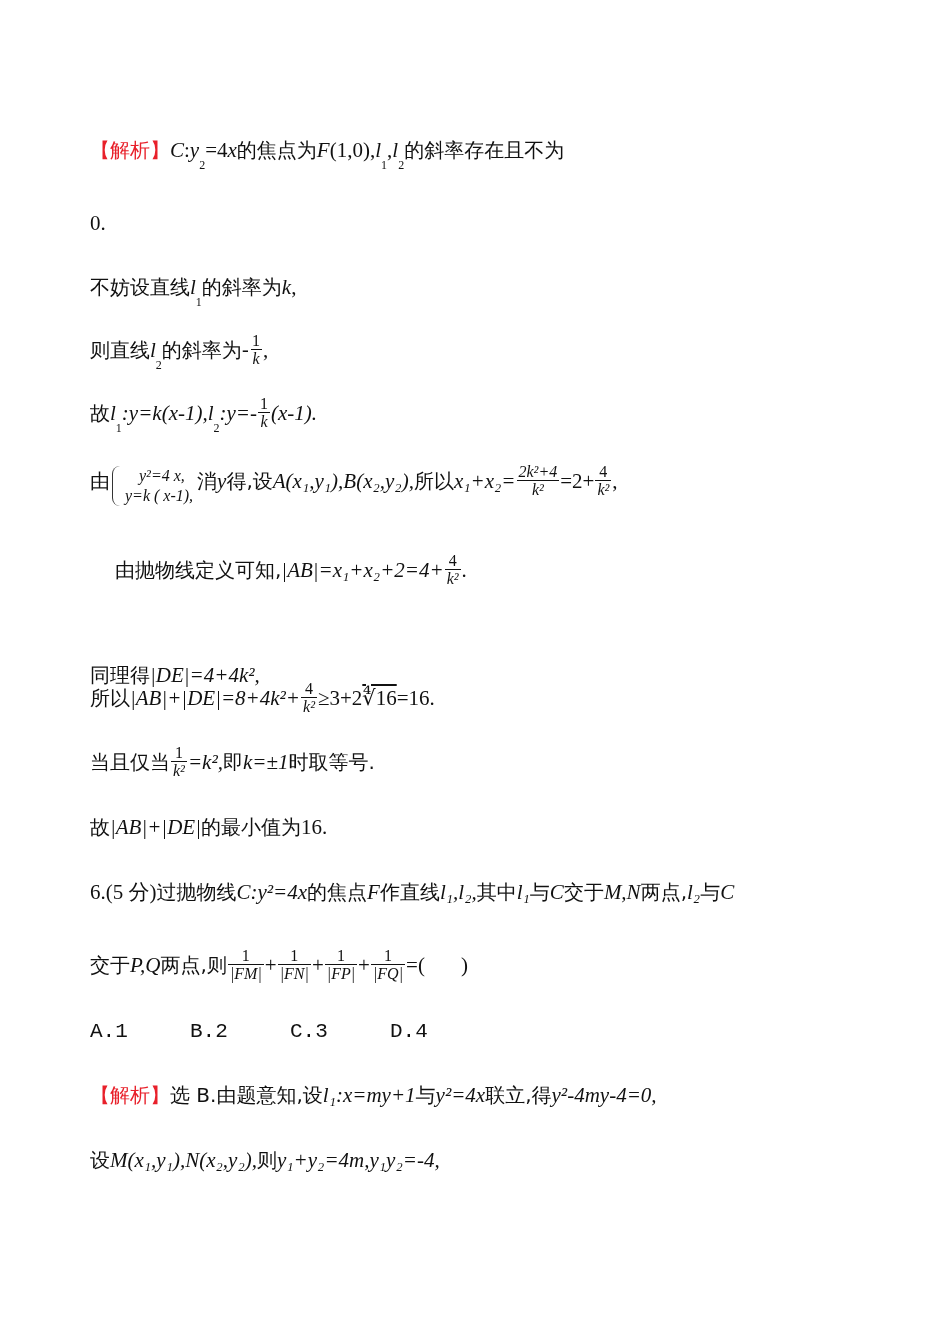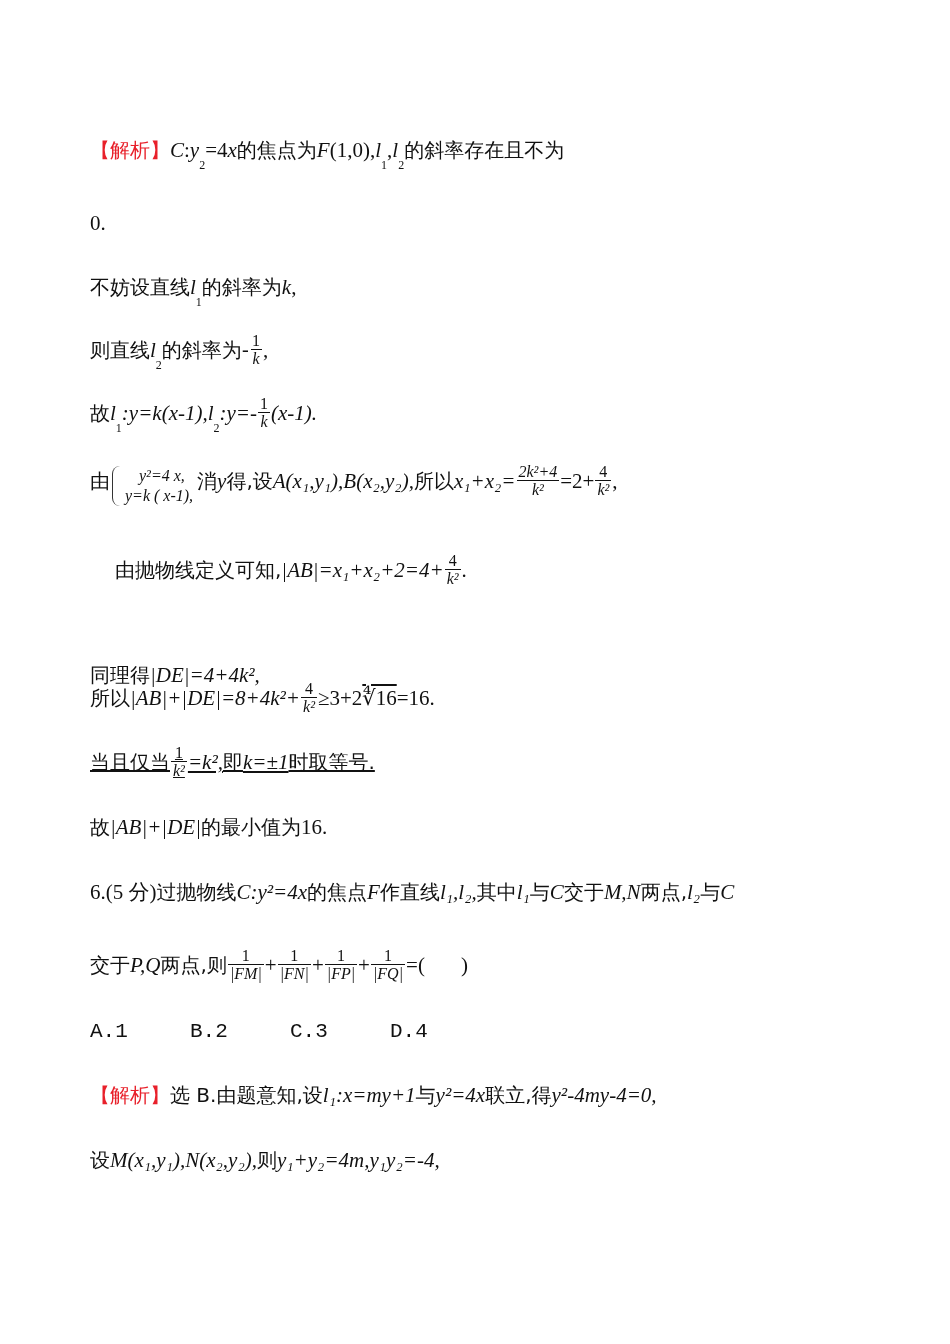--- a/index.html
+++ b/index.html
@@ -145,21 +145,21 @@
   <i>|AB|+|DE|=8+4k²+</i>
   <span class="frac">
       <span class="num">4</span>
       <i class="den">k²</i>
     </span>
   <span>≥3+2</span>
     <span style="text-decoration: overline;">∜16</span>
     <span>=16.</span>
 </div>
 
-<div class="line" style="top:747px;text-decoration:underline;">
+<div class="line" style="top:747px;">
   <span class="cn">当且仅当</span>
   <span class="frac">
       <span class="num">1</span>
       <i class="den">k²</i>
     </span>
   <i>=k²,</i>
   <span class="cn">即 </span>
   <i>k=±1</i>
   <span class="cn"> 时取等号.</span>
 </div>

